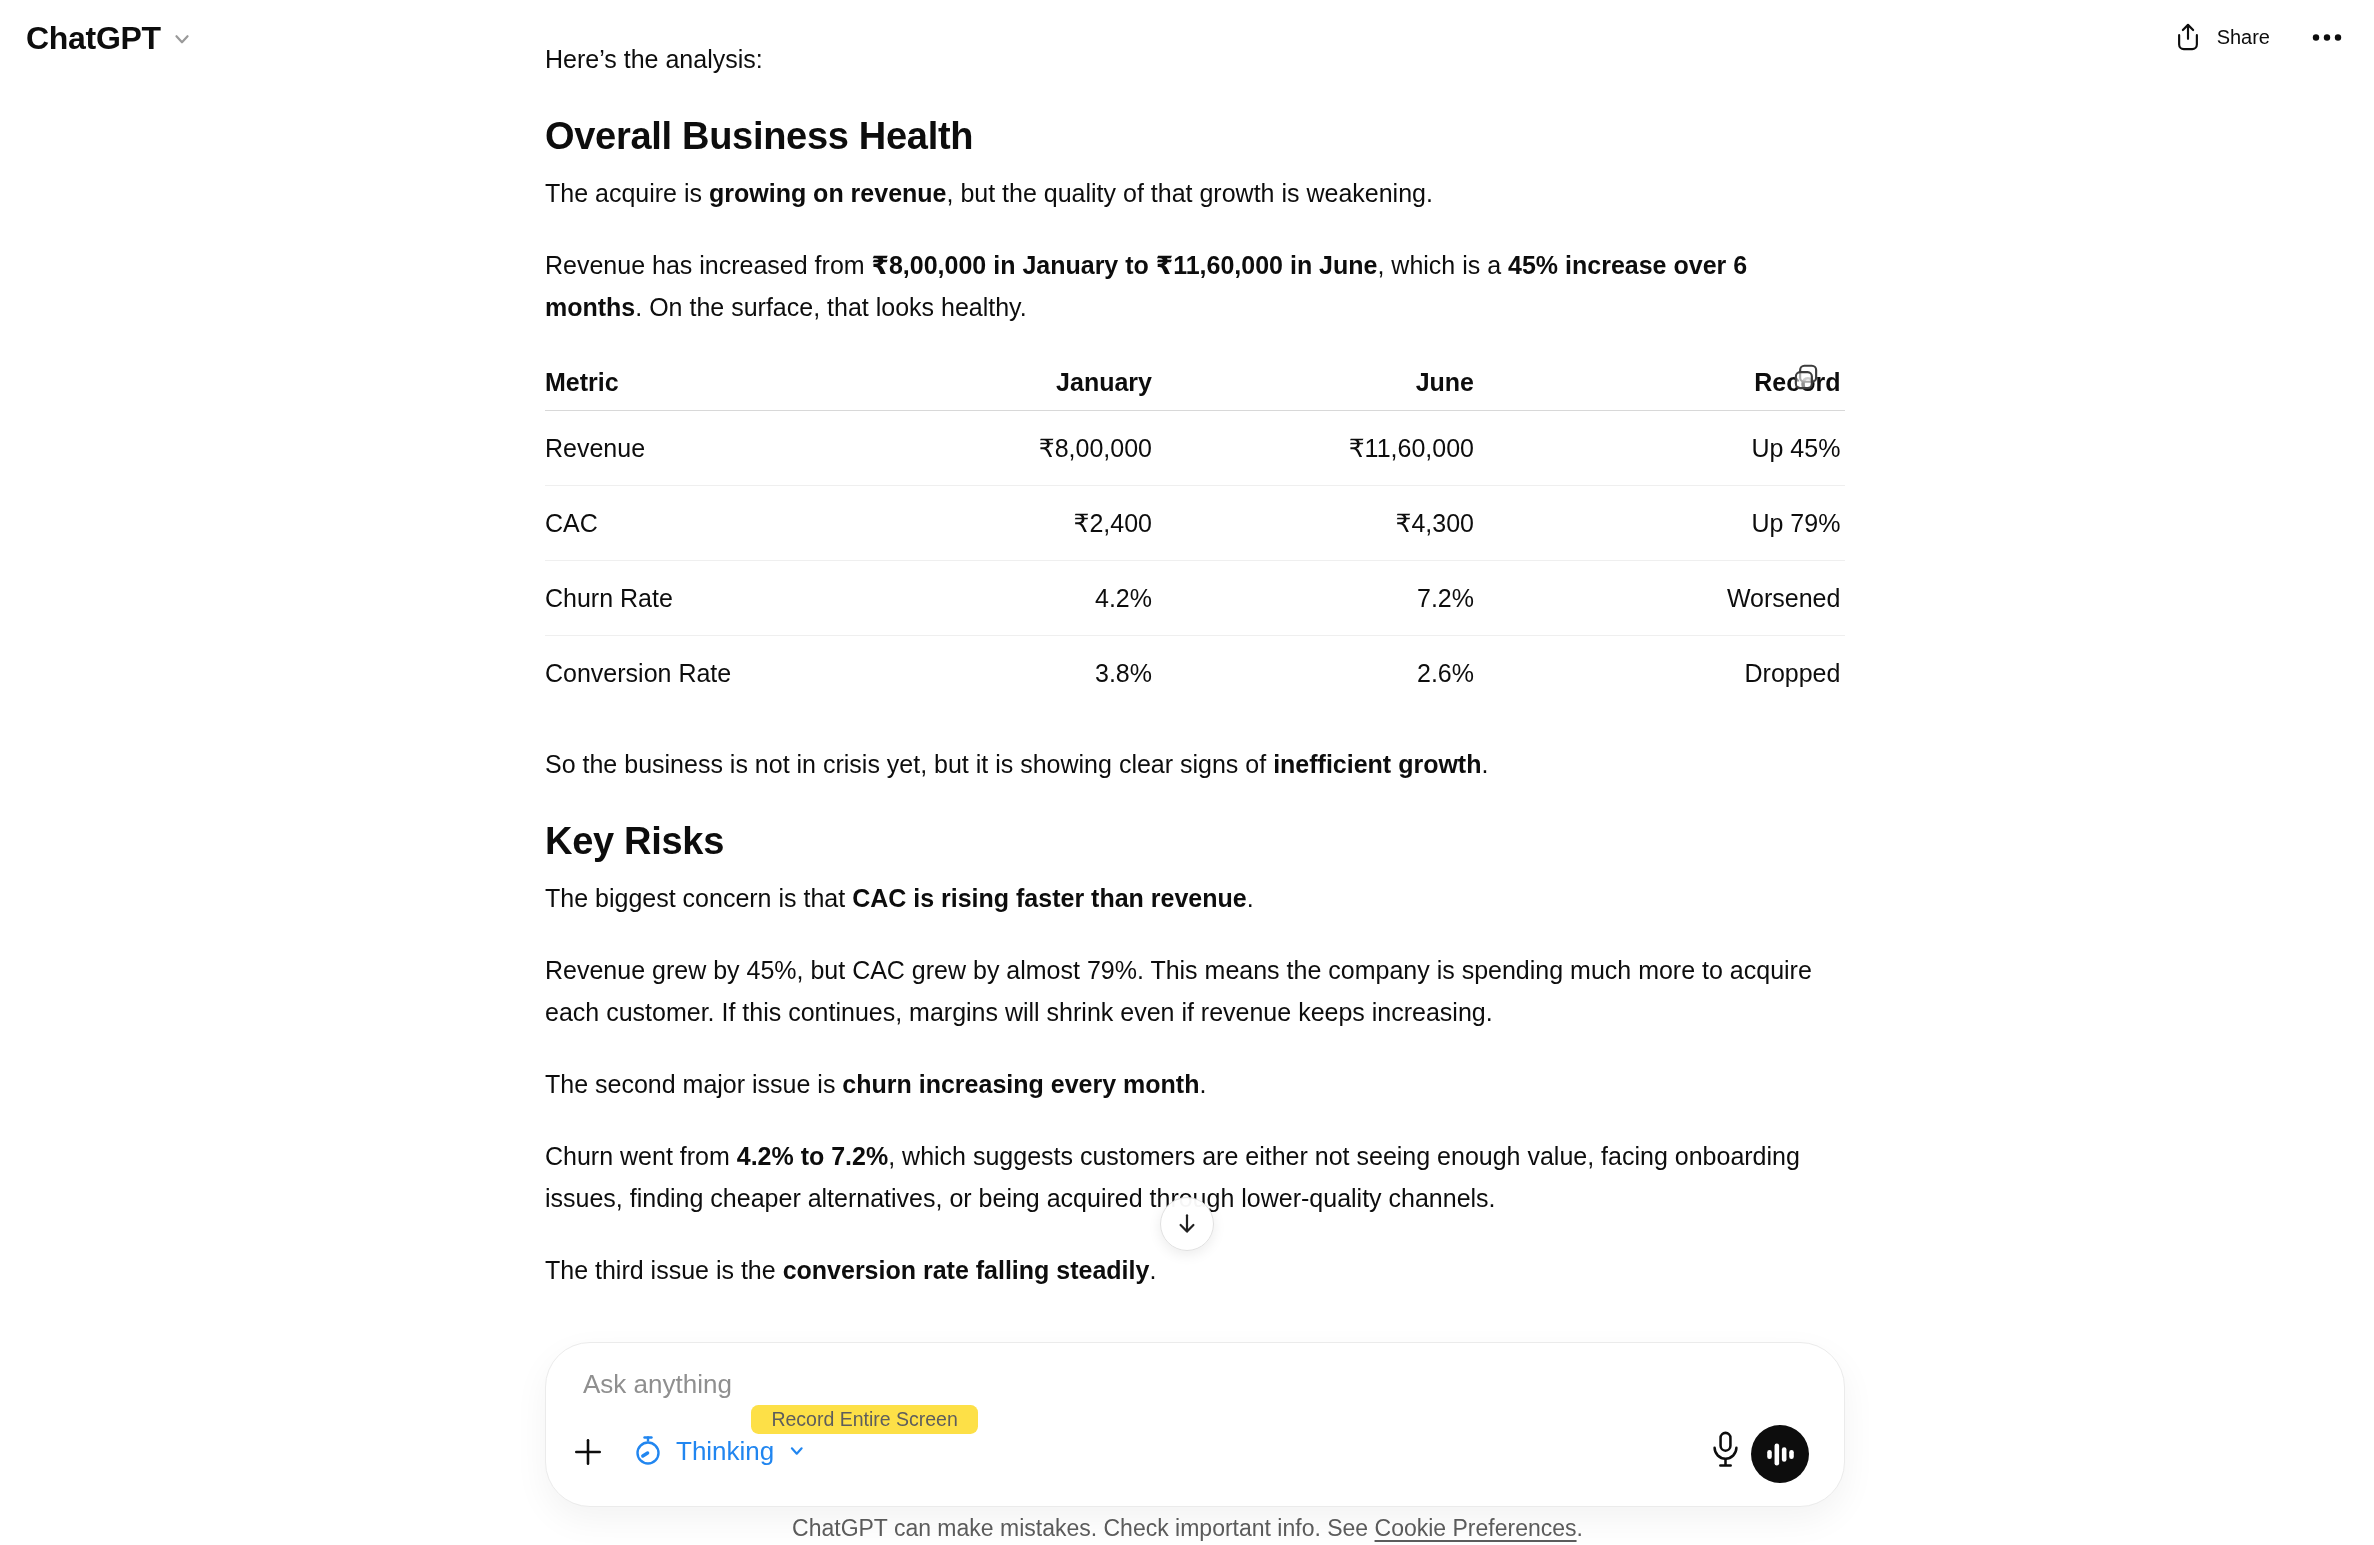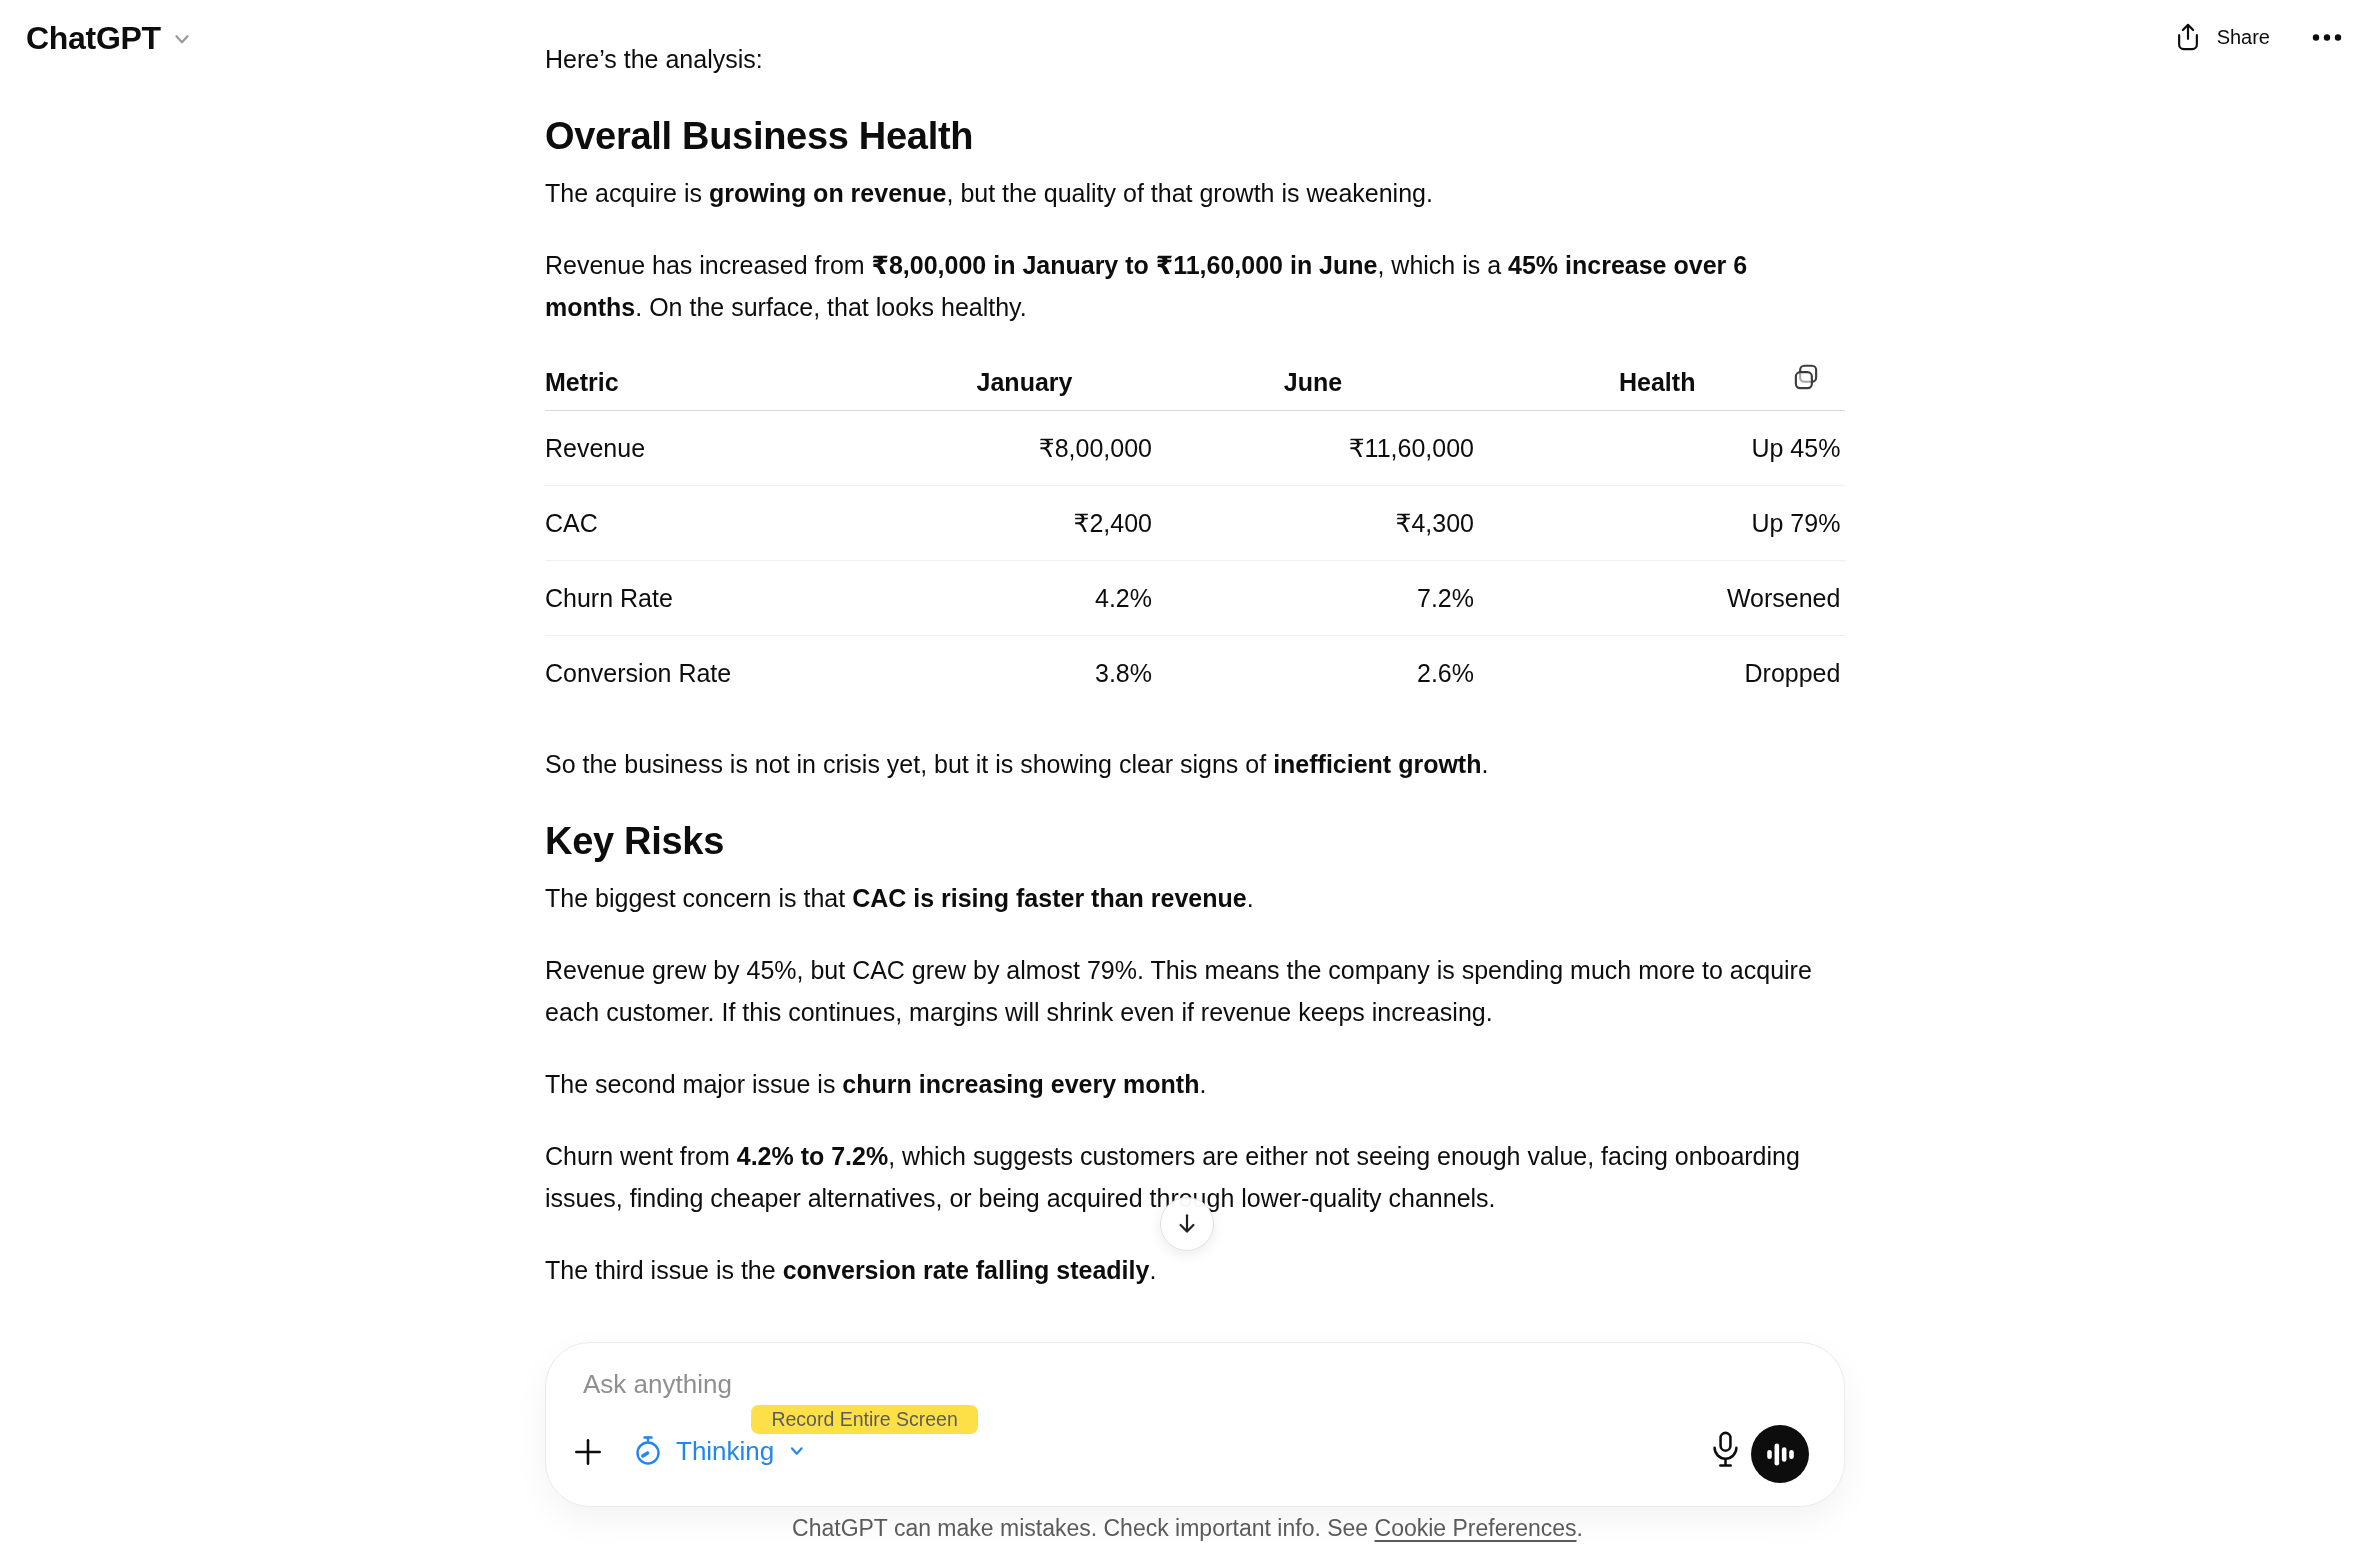--- a/index.html
+++ b/index.html
@@ -42,21 +42,21 @@
   .content strong { font-weight: 700; }
 
   .tbl { position: relative; margin: 33px 0; }
   .tbl table {
     border-collapse: collapse; width: 100%;
     font-size: 25px; line-height: 42px; table-layout: fixed;
   }
   .tbl col.c1 { width: 352px; } .tbl col.c2 { width: 255px; }
   .tbl col.c3 { width: 322px; } .tbl col.c4 { width: 371px; }
   .tbl th {
-    font-weight: 700; text-align: center; padding: 0 0 7.4px;
+    font-weight: 700; text-align: right; padding: 0 0 7.4px;
     border-bottom: 1.9px solid #d8d8d8;
   }
   .tbl td { text-align: right; padding: 16px 0; border-bottom: 1.9px solid #efefef; }
   .tbl th:first-child, .tbl td:first-child { text-align: left; }
   .tbl th:last-child, .tbl td:last-child { padding-right: 4.6px; }
   .tbl tr:last-child td { border-bottom: none; }
   .copy-btn {
     position: absolute; top: 0; right: 22px;
     width: 33px; height: 33px; padding: 0;
     background: transparent; border: none;
@@ -165,21 +165,21 @@
             <col class="c1">
             <col class="c2">
             <col class="c3">
             <col class="c4">
           </colgroup>
           <thead>
             <tr>
               <th>Metric</th>
               <th>January</th>
               <th>June</th>
-              <th>Health</th>
+              <th>Record</th>
             </tr>
           </thead>
           <tbody>
             <tr>
               <td>Revenue</td>
               <td>₹8,00,000</td>
               <td>₹11,60,000</td>
               <td>Up 45%</td>
             </tr>
             <tr>

